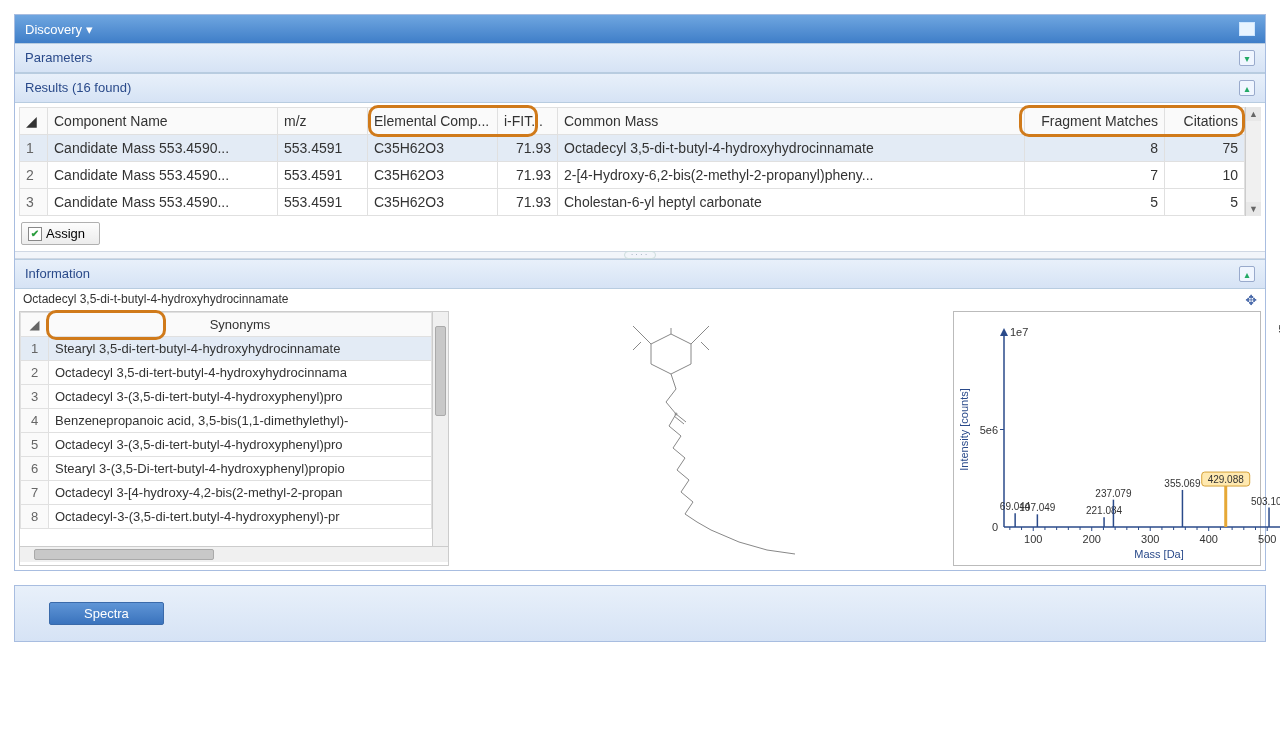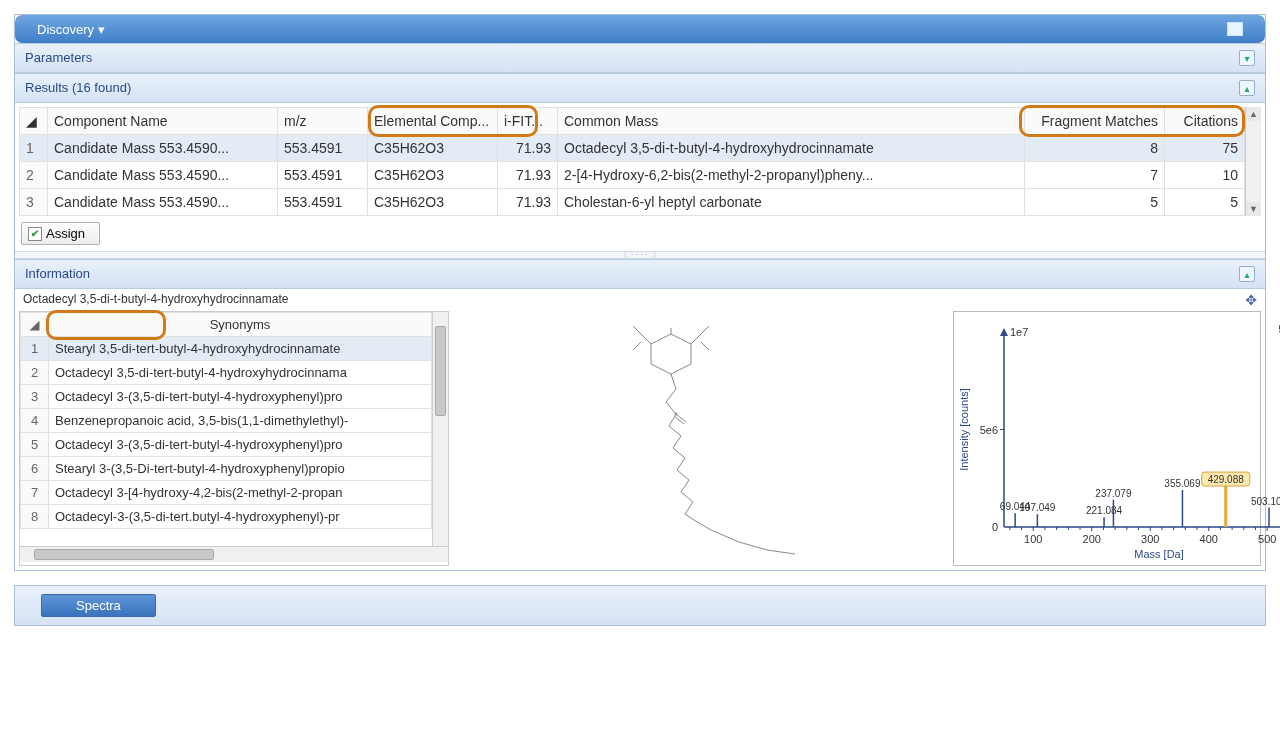--- a/index.html
+++ b/index.html
@@ -1,18 +1,18 @@
 <!DOCTYPE html>
 <html><head>
 <meta charset="utf-8">
 <style>
 * { box-sizing: border-box; margin: 0; padding: 0; }
 body { font-family: "Segoe UI", Arial, sans-serif; font-size: 13px; background: #fff; color: #333; }
 .outer-border { border: 1px solid #a8bde0; margin: 14px; }
-.menubar { background: linear-gradient(#6fa6e0, #3f7ec8); color: #fff; padding: 4px 22px; display: flex; justify-content: space-between; align-items: center; height: 28px; border-radius: 7px; }
+.menubar { background: linear-gradient(#6fa6e0, #3f7ec8); color: #fff; padding: 4px 10px; display: flex; justify-content: space-between; align-items: center; height: 28px; }
 .menubar-item { cursor: pointer; display: inline-flex; align-items: center; gap: 4px; }
 .panel-header { background: linear-gradient(#e8f0fa, #d6e3f5); border-top: 1px solid #b8cce0; border-bottom: 1px solid #b8cce0; padding: 6px 10px; color: #2a4a8a; display: flex; justify-content: space-between; align-items: flex-start; }
 .panel-header .title { font-size: 13px; }
 .panel-body { background: #fff; padding: 4px; }
 .results-table-wrap { position: relative; }
 table.results { width: 100%; border-collapse: collapse; table-layout: fixed; }
 table.results th, table.results td { text-align: left; padding: 5px 6px; border: 1px solid #e0e0e0; white-space: nowrap; overflow: hidden; text-overflow: ellipsis; font-size: 14px; }
 table.results th { background: #fafafa; font-weight: 400; color: #333; }
 table.results tr.sel td { background: #e3ebf5; }
 .rownum { width: 28px; text-align: center; color: #666; background: #fafafa; }
@@ -25,21 +25,21 @@
 .syn-col { width: 430px; border: 1px solid #ccc; position: relative; }
 table.syn { width: 100%; border-collapse: collapse; }
 table.syn th, table.syn td { border: 1px solid #e0e0e0; padding: 4px 6px; font-size: 13px; white-space: nowrap; overflow: hidden; text-overflow: ellipsis; }
 table.syn th { background: #fafafa; font-weight: 400; }
 table.syn tr.sel td { background: #e3ebf5; }
 .mol-col { flex: 1; display: flex; align-items: center; justify-content: center; border: 0px solid #eee; }
 .spec-col { width: 308px; border: 1px solid #bbb; position: relative; background: #fff; }
 .highlight-box { position: absolute; border: 3px solid #d07a1a; border-radius: 10px; pointer-events: none; }
 .sb-thumb { background: #c8c8c8; border: 1px solid #aaa; border-radius: 2px; }
 .panel-toggle { width: 16px; height: 16px; background: #f0f6ff; border: 1px solid #9ac; border-radius: 2px; display: inline-flex; align-items: center; justify-content: center; color: #2a6; font-size: 10px; cursor: pointer; }
-.spectra-tab { margin: 10px 14px 14px; background: linear-gradient(#e8f0fa,#d6e3f5); border: 1px solid #a8bde0; padding: 8px; }
+.spectra-tab { margin: 10px 14px 14px; background: linear-gradient(#e8f0fa,#d6e3f5); border: 1px solid #a8bde0; padding: 16px; }
 .spectra-btn { display: inline-block; background: linear-gradient(#5f95d6,#3a73bd); color: #fff; padding: 3px 34px; font-size: 13px; border: 1px solid #3a6aaa; border-radius: 2px; margin-left: 18px; cursor: pointer; }
 .move-icon { color: #4a6aaa; font-size: 14px; cursor: move; }
 .syn-flex { display: flex; height: 234px; }
 .syn-vscroll { width: 16px; background: #f0f0f0; border-left: 1px solid #ccc; position: relative; }
 .syn-vscroll .sb-thumb { position: absolute; top: 14px; left: 2px; right: 2px; height: 90px; }
 .syn-hscroll { height: 16px; background: #f0f0f0; border-top: 1px solid #ccc; position: relative; }
 .syn-hscroll .sb-thumb { position: absolute; left: 14px; top: 2px; bottom: 2px; width: 180px; }
 svg text { font-family: "Segoe UI", Arial, sans-serif; }
 .num-r { text-align: right !important; }
 .res-vscroll { position: absolute; right: 0; top: 0; bottom: 0; width: 16px; background: #f0f0f0; border-left: 1px solid #ccc; }

